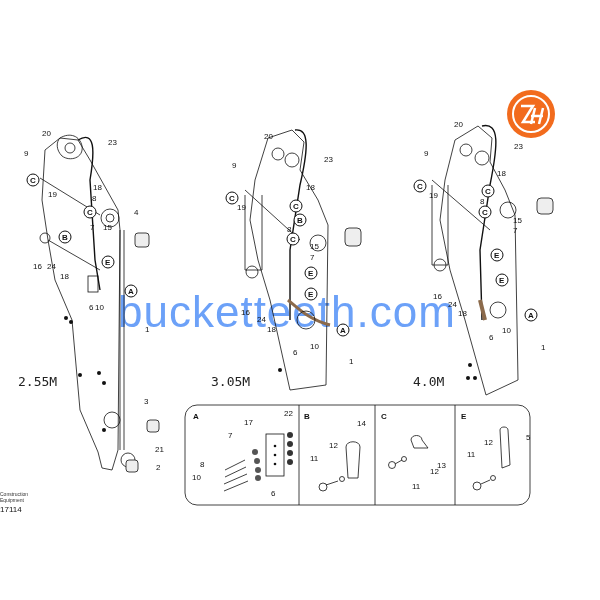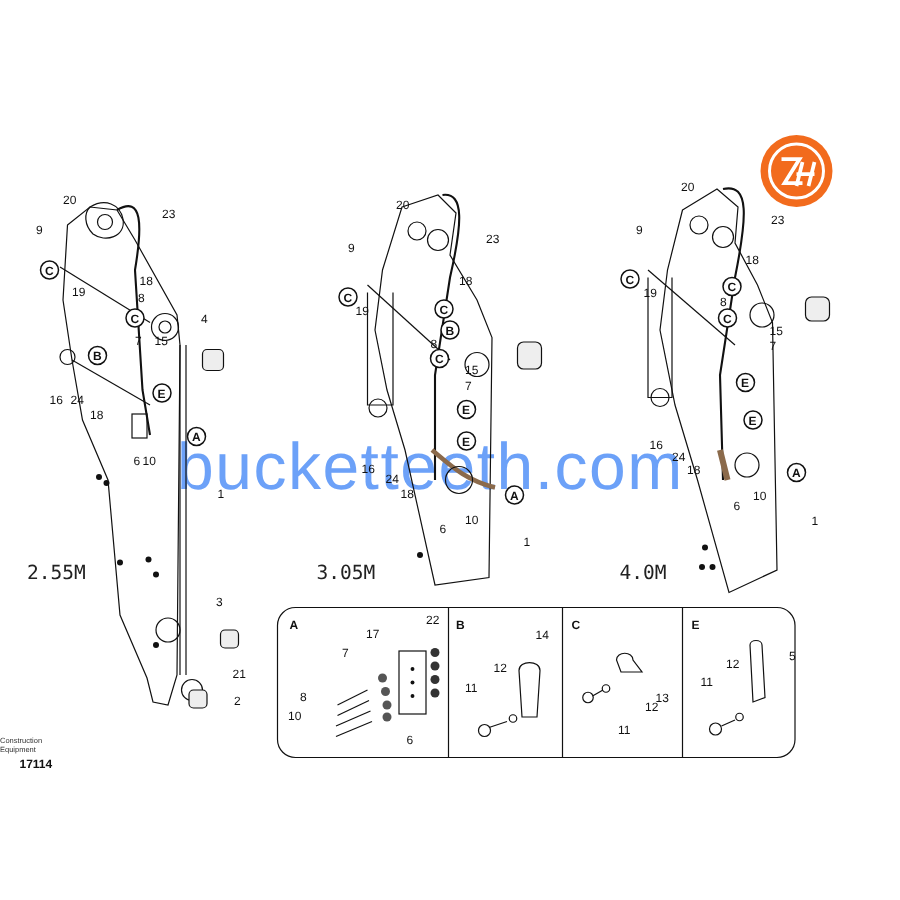--- a/index.html
+++ b/index.html
@@ -6,21 +6,21 @@
   body{width:600px;height:600px;position:relative;overflow:hidden;font-family:"Liberation Sans",sans-serif;}
   svg{position:absolute;left:0;top:0;}
   .lbl{font-family:"Liberation Sans",sans-serif;font-size:8px;fill:#111;}
   .big{font-family:"DejaVu Sans Mono",monospace;font-size:13px;fill:#222;}
   .ln{stroke:#111;stroke-width:0.8;fill:none;}
   .thick{stroke:#111;stroke-width:1.4;fill:none;}
   .circ{fill:#fff;stroke:#111;stroke-width:1;}
   .ctxt{font-family:"Liberation Sans",sans-serif;font-size:8px;font-weight:bold;fill:#111;}
   .wm{position:absolute;left:118px;top:287px;font-family:"Liberation Sans",sans-serif;font-size:44px;color:#3b82f6;opacity:0.75;letter-spacing:1px;}
   .foot1{position:absolute;left:0;top:491px;font-size:5px;color:#333;line-height:6px;}
-  .foot2{position:absolute;left:13px;top:505px;font-size:8px;font-weight:bold;color:#111;}
+  .foot2{position:absolute;left:0;top:505px;font-size:8px;font-weight:normal;color:#111;}
   .logo{position:absolute;left:507px;top:90px;width:48px;height:48px;border-radius:50%;background:#f26b1d;}
 </style>
 </head>
 <body>
 
 <div class="wm">bucketteeth.com</div>
 
 <svg width="600" height="600" viewBox="0 0 600 600">
 
   <g>

